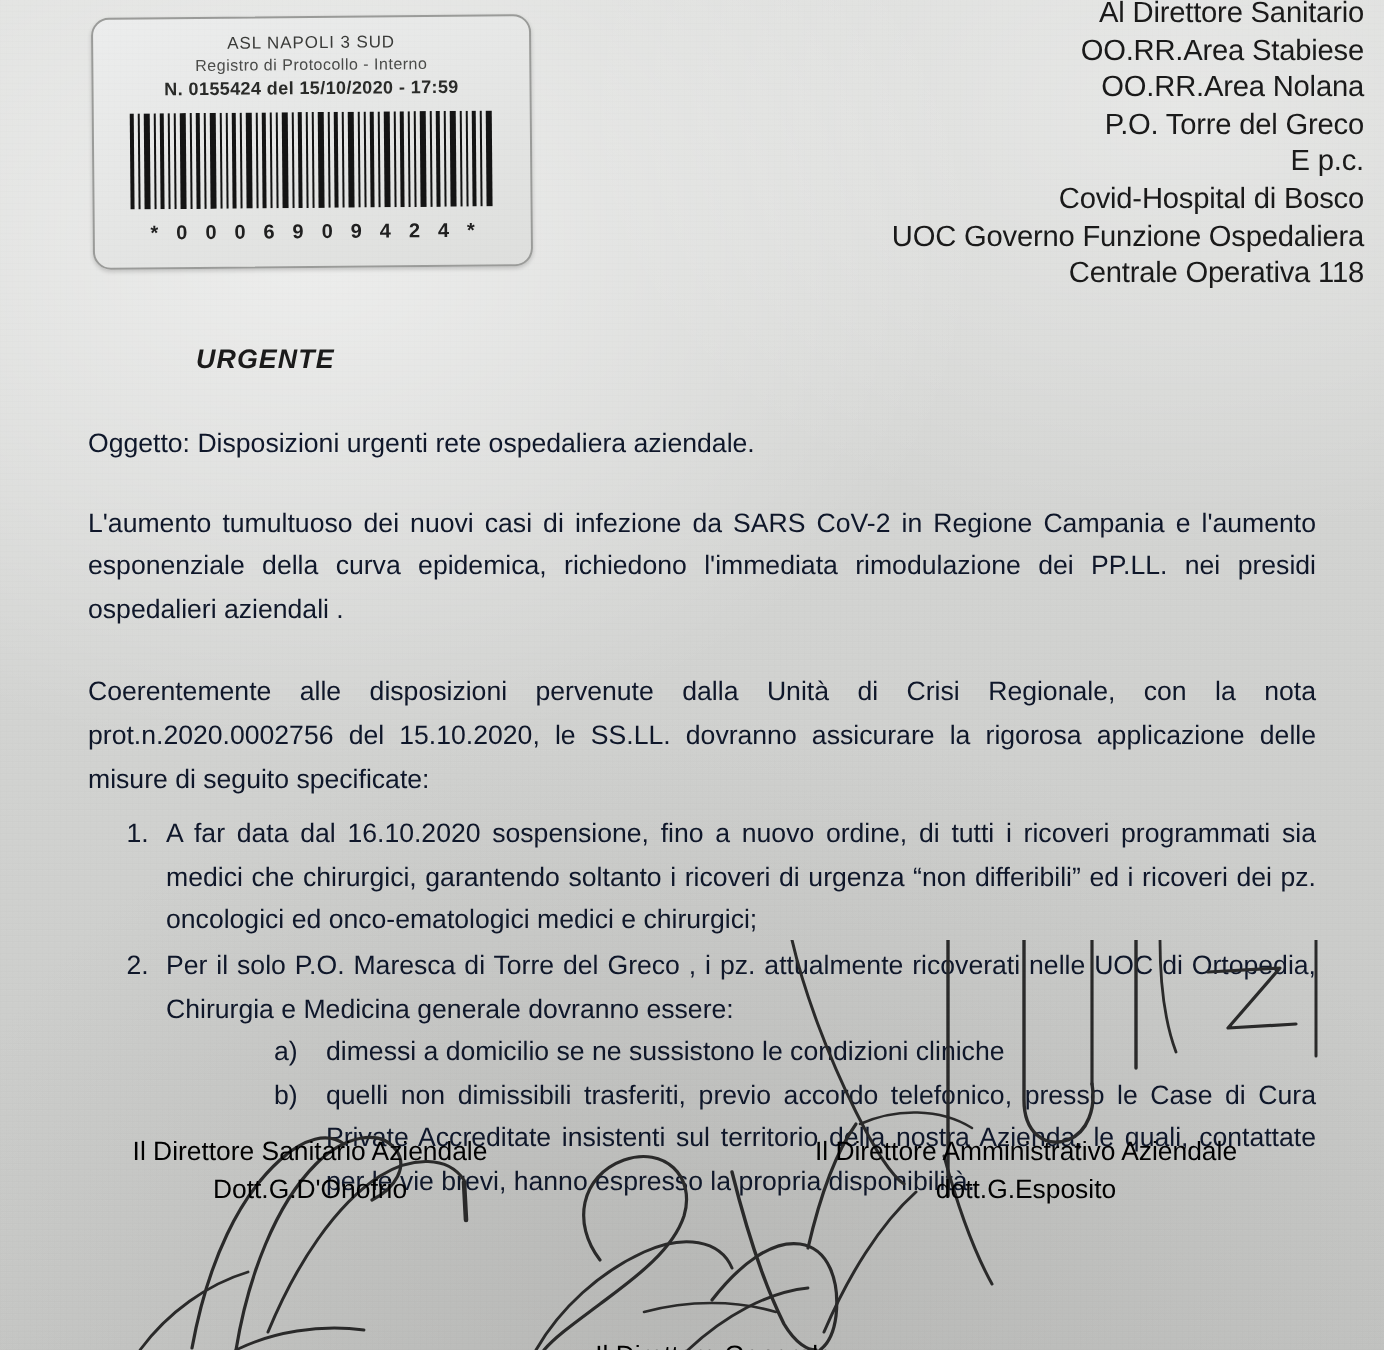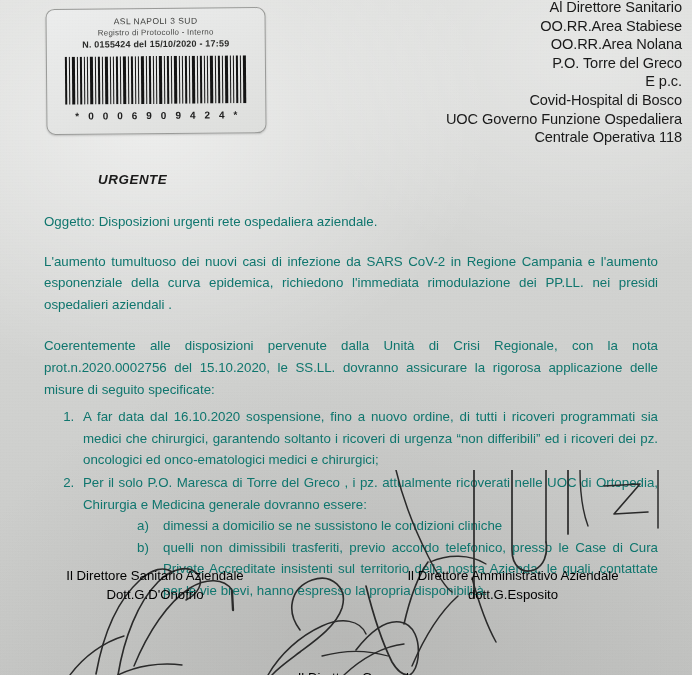--- a/index.html
+++ b/index.html
@@ -110,21 +110,21 @@
     font-style: italic;
   }
 
   
   #body-block {
     left: 44px;
     top: 211px;
     width: 614px;
     font-size: 13.3px;
     line-height: 21.6px;
-    color: #0f766e;
+    color: #0f172a;
   }
   .para { margin-bottom: 13px; }
   .para.justify { text-align: justify; }
   #subject { margin-bottom: 18px; }
   #p1 { margin-bottom: 20px; }
   #p2 { margin-bottom: 6px; }
 
   ol.numlist {
     margin: 0;
     padding-left: 34px;

